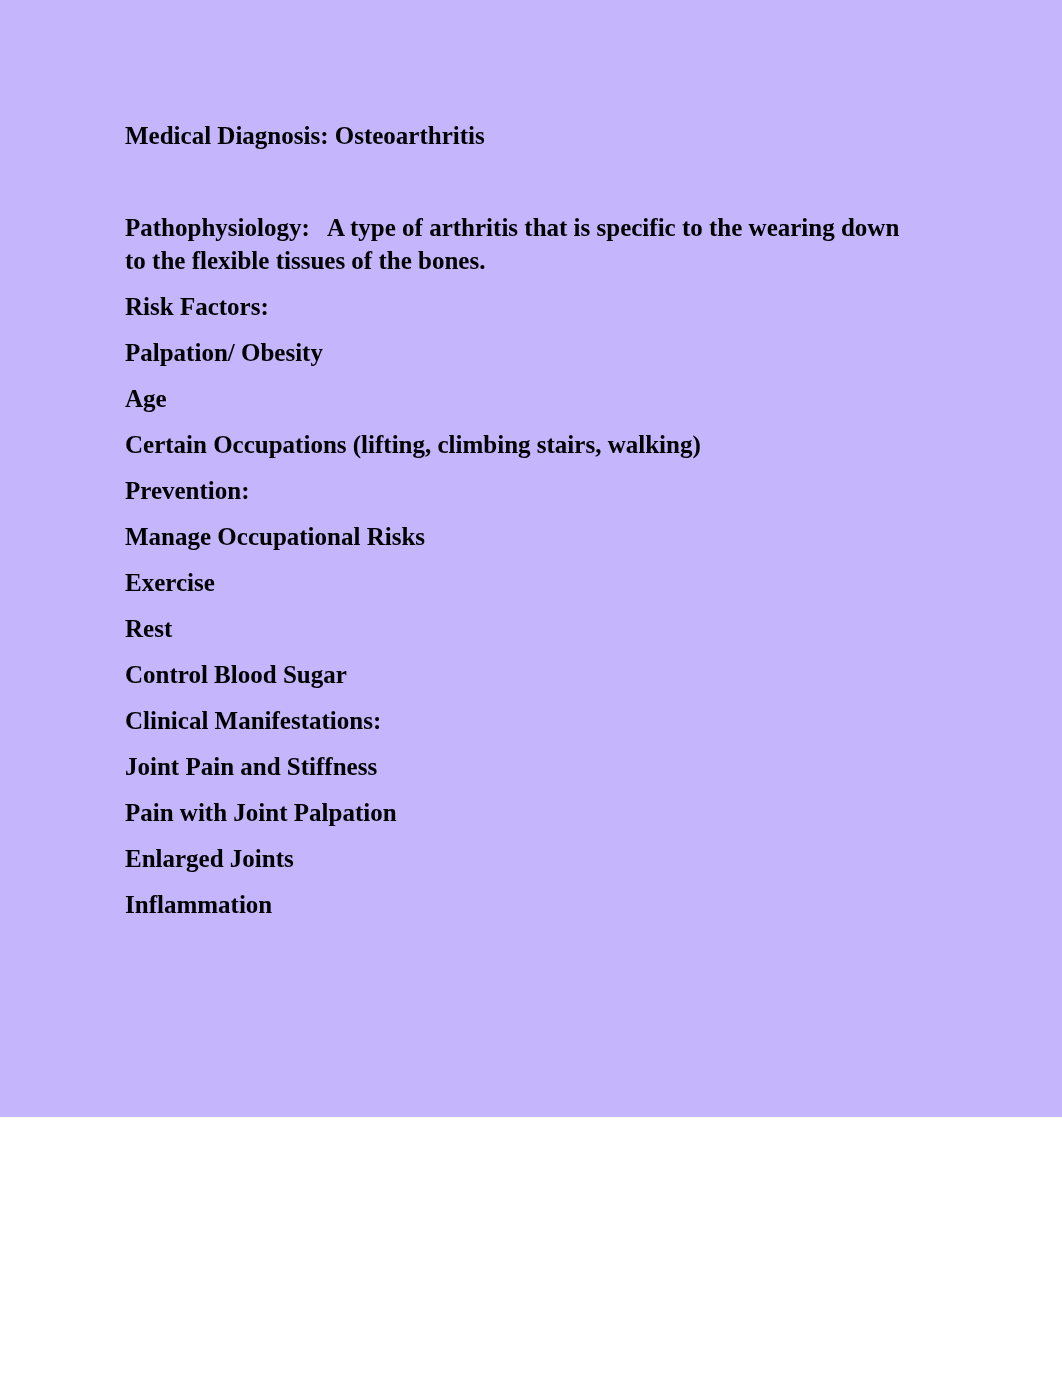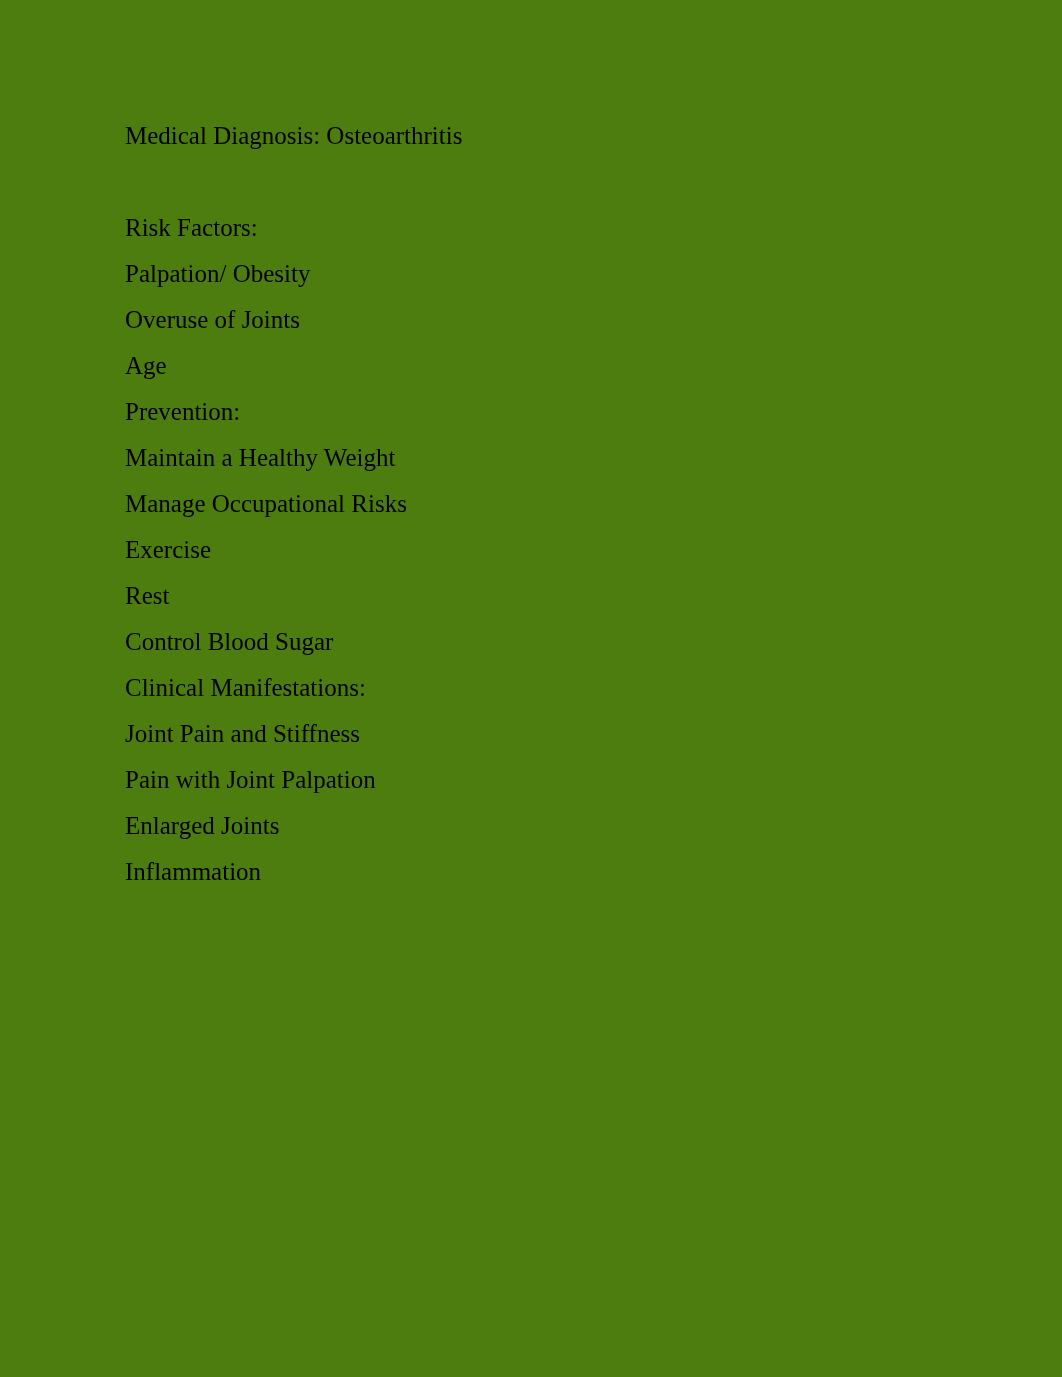--- a/index.html
+++ b/index.html
@@ -3,24 +3,25 @@
 <meta charset="utf-8">
 <style>
   html, body {
     margin: 0;
     padding: 0;
     background: #ffffff;
   }
   .page {
     position: relative;
     width: 1062px;
-    height: 1377px;
-    background: #4d7c0f;
+    height: 1117px;
+    background: #c4b5fd;
     box-sizing: border-box;
     overflow: hidden;
+    font-weight: bold;
   }
   .doc-body {
     position: absolute;
     left: 125px;
     top: 119px;
     width: 790px;
   }
   .para {
     font-family: "Liberation Serif", "DejaVu Serif", serif;
     font-size: 25px;
@@ -44,28 +45,28 @@
 </head>
 <body>
 
 <div class="page">
   <div class="doc-body">
 
     <p class="para title">Medical Diagnosis: Osteoarthritis</p>
 
     <div class="spacer-para"></div>
 
+    <p class="para wrap">Pathophysiology:   A type of arthritis that is specific to the wearing down to the flexible tissues of the bones.</p>
 
     <p class="para">Risk Factors:</p>
     <p class="para">Palpation/ Obesity</p>
-    <p class="para">Overuse of Joints</p>
     <p class="para">Age</p>
+    <p class="para">Certain Occupations (lifting, climbing stairs, walking)</p>
 
     <p class="para">Prevention:</p>
-    <p class="para">Maintain a Healthy Weight</p>
     <p class="para">Manage Occupational Risks</p>
     <p class="para">Exercise</p>
     <p class="para">Rest</p>
     <p class="para">Control Blood Sugar</p>
 
     <p class="para">Clinical Manifestations:</p>
     <p class="para">Joint Pain and Stiffness</p>
     <p class="para">Pain with Joint Palpation</p>
     <p class="para">Enlarged Joints</p>
     <p class="para">Inflammation</p>

